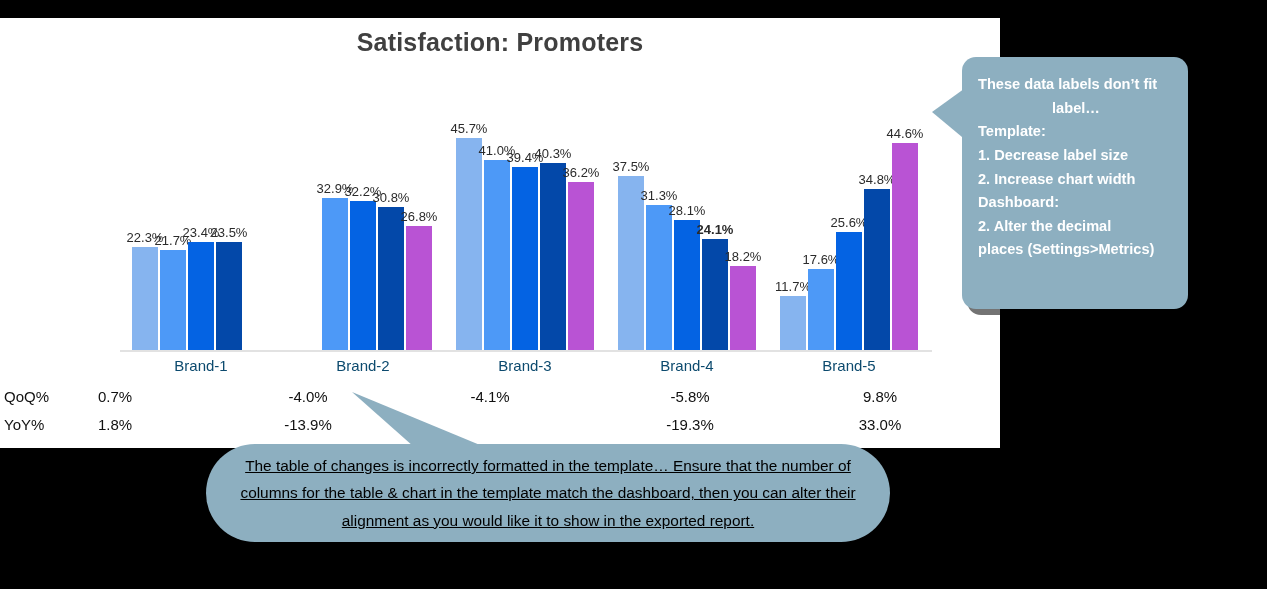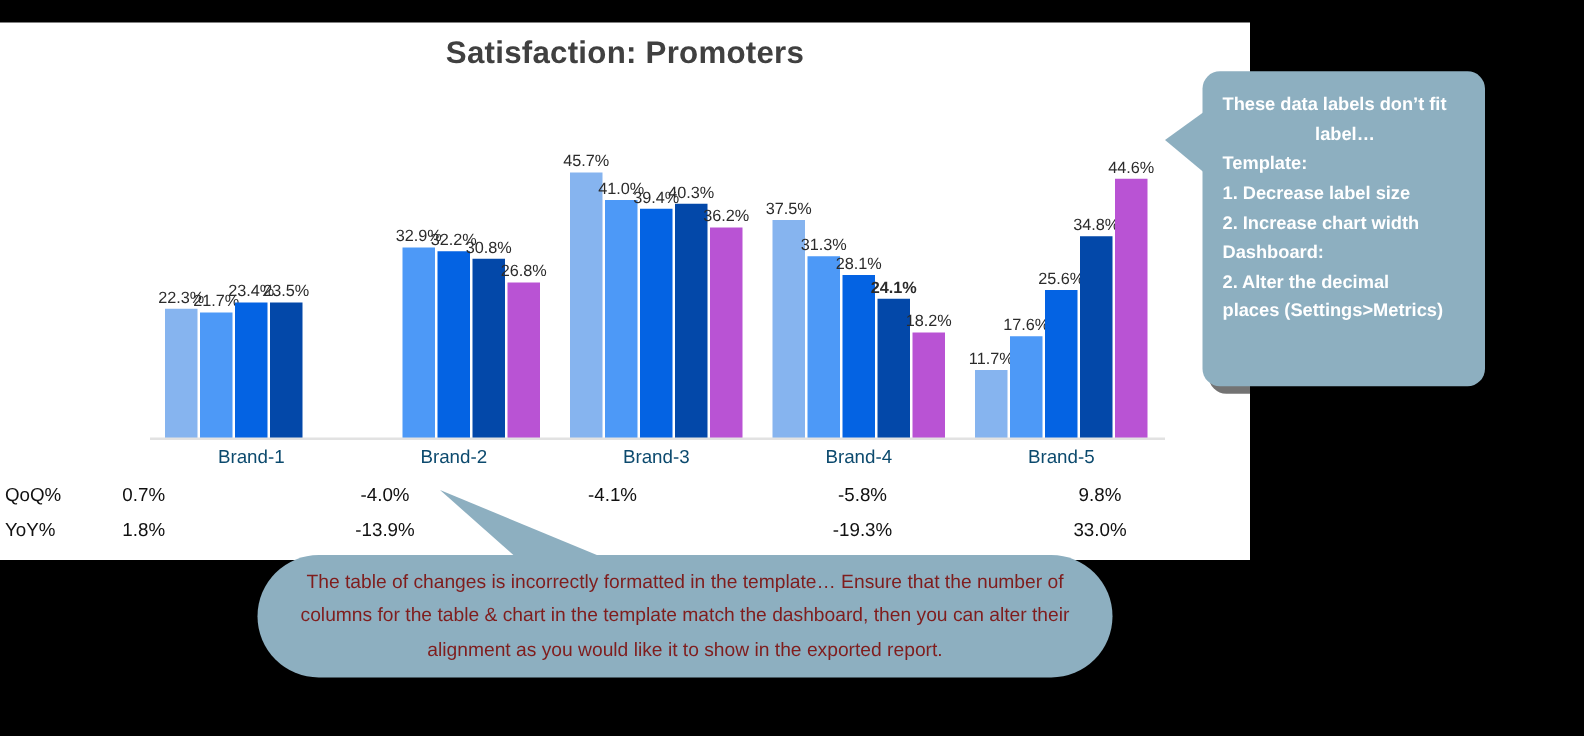--- a/index.html
+++ b/index.html
@@ -68,23 +68,23 @@
   }
   #callout-right .c-line{display:block;}
   #callout-right .c-center{text-align:center;}
   #callout-right-tail{
     position:absolute;left:932px;top:86px;width:36px;height:56px;
   }
   #callout-bottom{
     position:absolute;left:206px;top:444px;width:684px;height:98px;
     background:#8dafc0;border-radius:49px;
     box-shadow:5px 6px 0 rgba(0,0,0,.55);
-    color:#7f1d1d;font-size:15.4px;line-height:1.78;
+    color:#000000;font-size:15.4px;line-height:1.78;
     display:flex;align-items:center;justify-content:center;
-    text-align:center;padding:0 34px;box-sizing:border-box;
+    text-align:center;padding:0 34px;box-sizing:border-box;text-decoration:underline;
   }
   #callout-bottom-tail{
     position:absolute;left:352px;top:392px;width:140px;height:66px;
   }
 </style>
 </head>
 <body>
 
 <div id="card">
 

